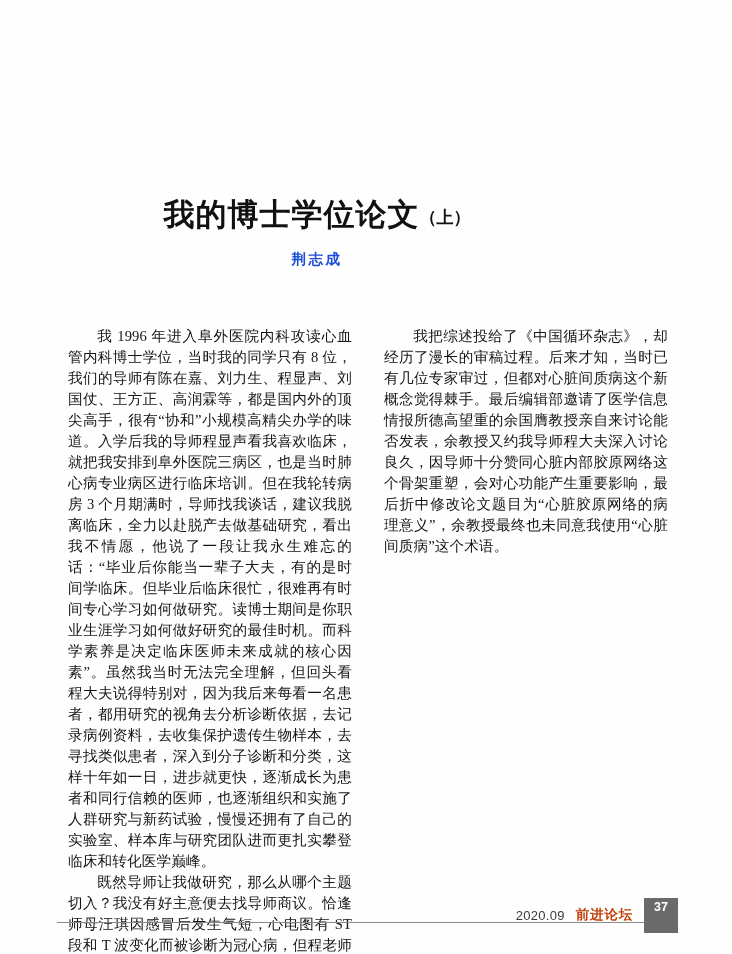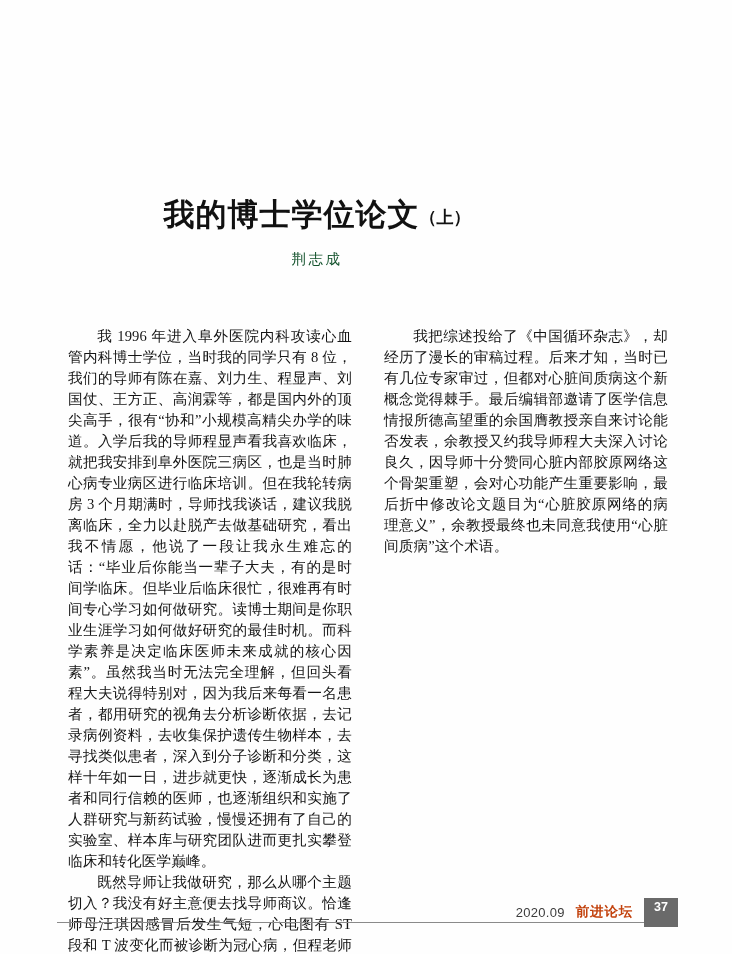--- a/index.html
+++ b/index.html
@@ -118,22 +118,22 @@
     font-size: 17px;
     font-weight: bold;
     color: #111111;
     letter-spacing: 0px;
     vertical-align: 2px;
   }
   .doc-author {
     margin-top: 17px;
     font-family: "Liberation Sans", "DejaVu Sans", sans-serif;
     font-size: 14.5px;
-    font-weight: normal;
-    color: #14532d;
+    font-weight: bold;
+    color: #1d4ed8;
     letter-spacing: 2.5px;
   }
 
   
   .columns {
     position: absolute;
     left: 68px;
     top: 326px;
     width: 600px;
     height: 570px;
@@ -194,21 +194,21 @@
     font-weight: bold;
     color: #c2410c;
     letter-spacing: 0.8px;
   }
   .footer-pageno {
     background: #6a6a6a;
     color: #ffffff;
     font-family: "Liberation Sans", "DejaVu Sans", sans-serif;
     font-size: 12.5px;
     font-weight: bold;
-    padding: 3px 9px 12px 9px;
+    padding: 3px 9px 18px 9px;
     line-height: 1.1;
     min-width: 16px;
     text-align: center;
   }
 </style>
 </head>
 <body>
 
 <div class="page">
 

